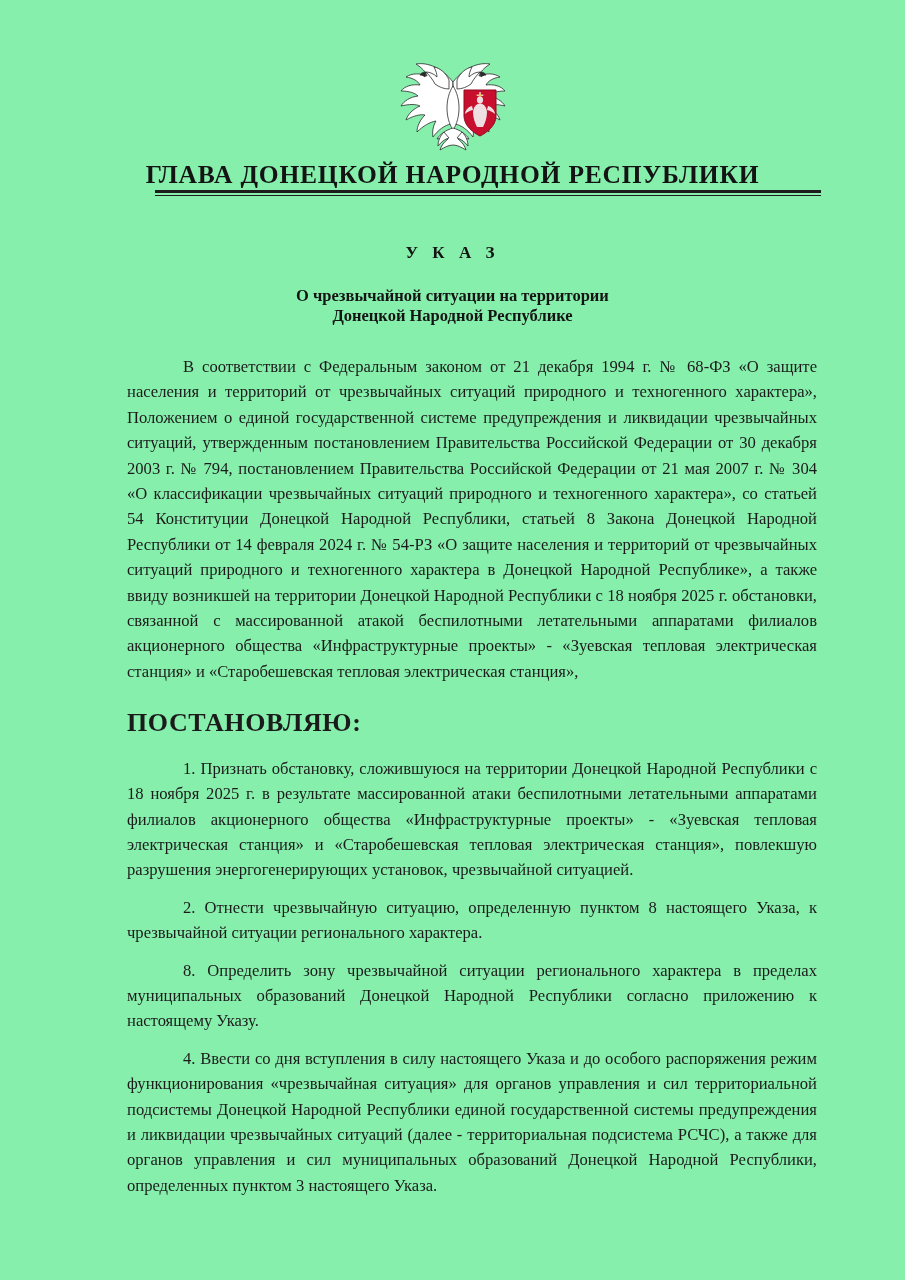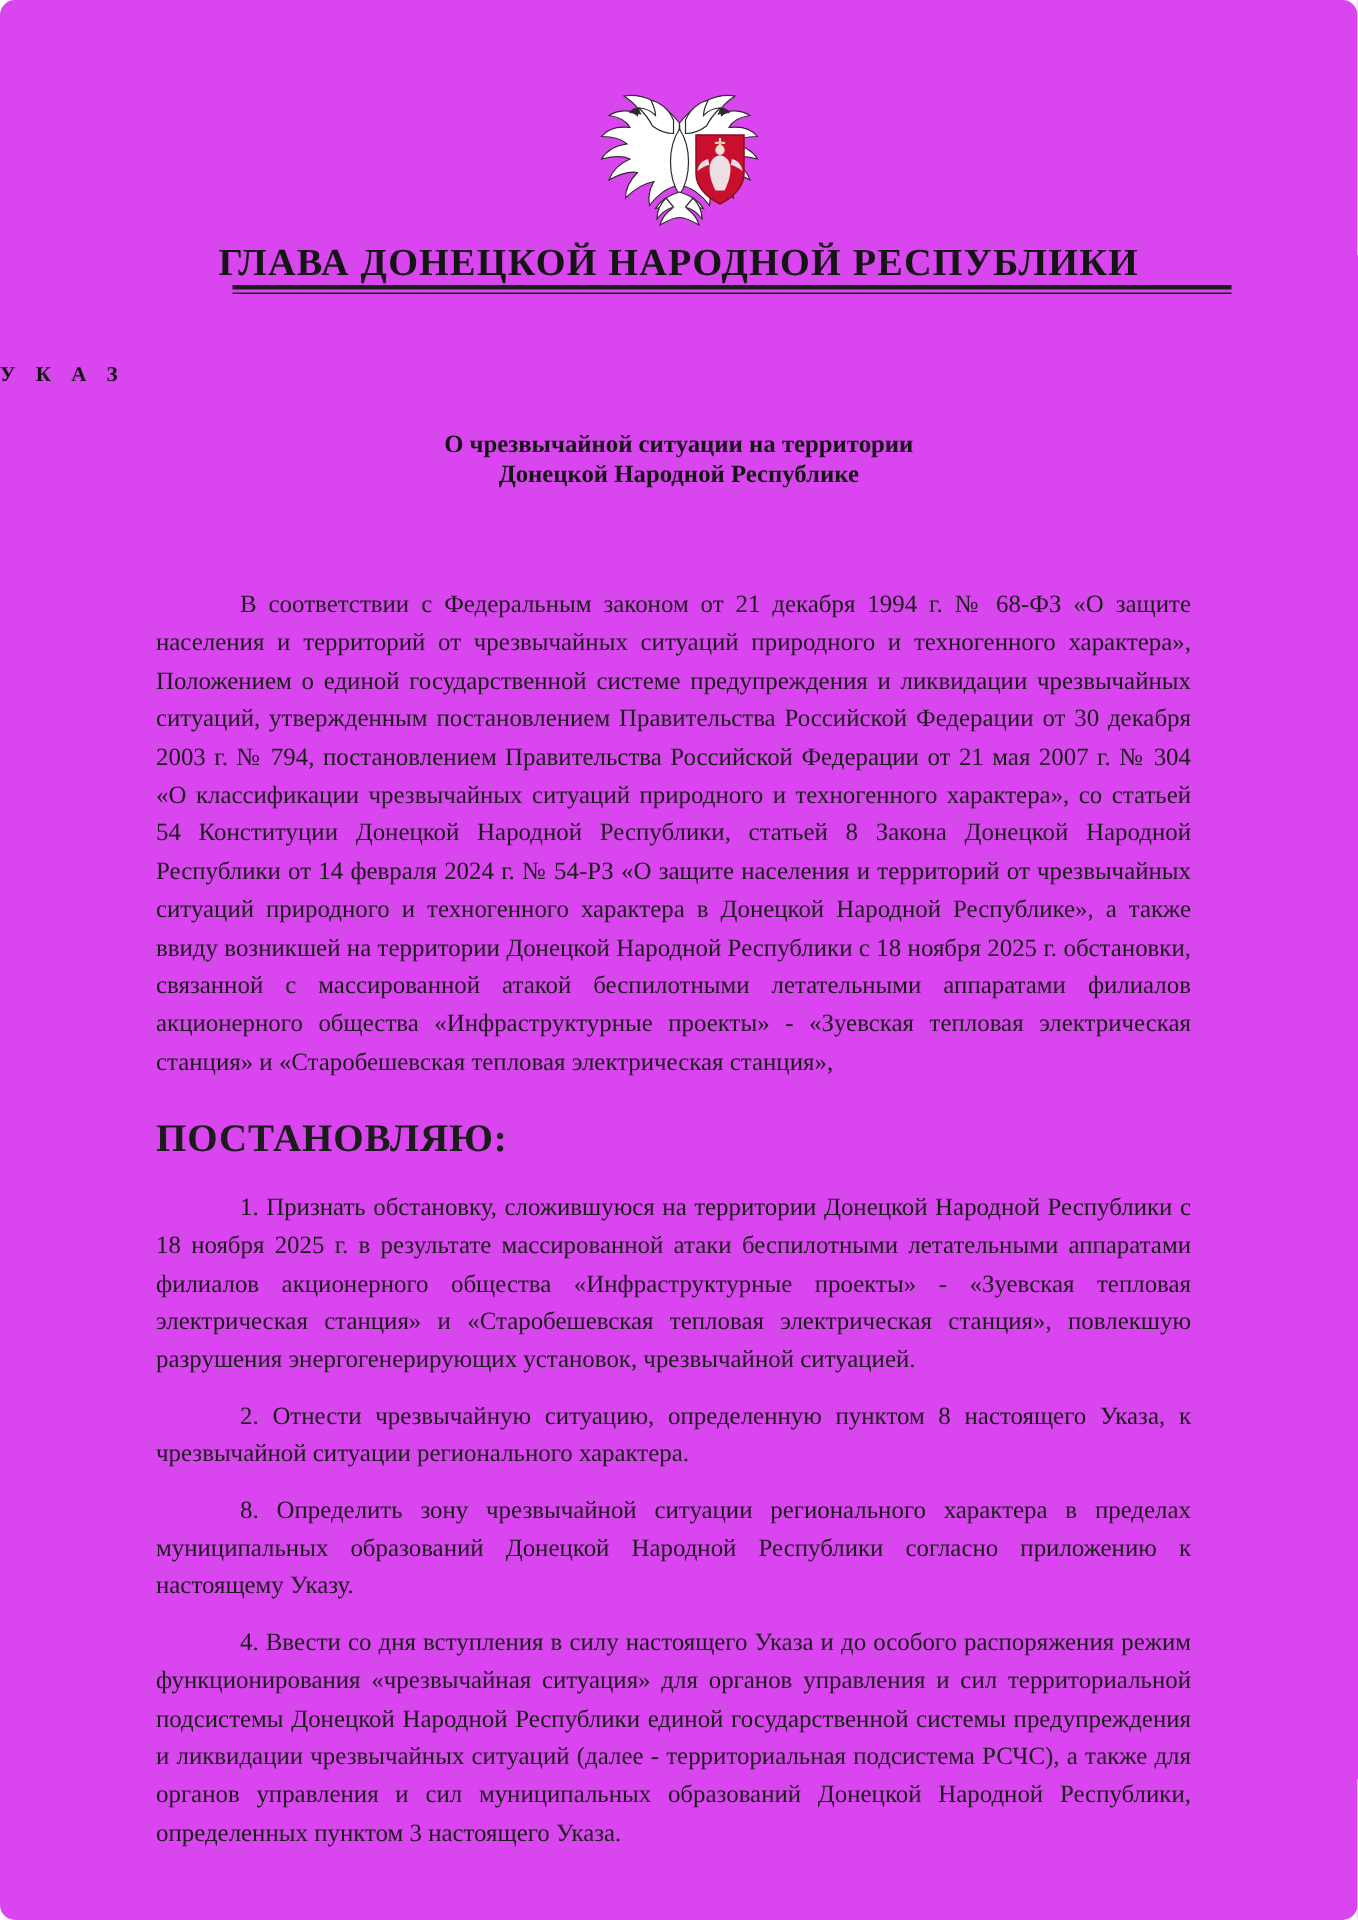--- a/index.html
+++ b/index.html
@@ -6,25 +6,24 @@
   html, body {
     margin: 0;
     padding: 0;
     background: #ffffff;
   }
   .page {
     position: relative;
     width: 905px;
     height: 1280px;
     margin: 0 auto;
-    background: #d946ef;
+    background: #86efac;
     overflow: hidden;
     font-family: "Liberation Serif", "DejaVu Serif", serif;
     color: #1a1a1a;
-    border-radius: 10px;
   }
 
   
   .emblem-wrap {
     position: absolute;
     top: 46px;
     left: 0;
     width: 905px;
     display: flex;
     justify-content: center;
@@ -69,50 +68,50 @@
     background: #1d1d1d;
     width: 100%;
   }
 
   
   .decree-word {
     position: absolute;
     top: 243px;
     left: 0;
     width: 905px;
+    text-align: center;
     font-weight: bold;
-    font-size: 14px;
+    font-size: 17px;
     letter-spacing: 5px;
     color: #141414;
   }
   .decree-subject {
     position: absolute;
     top: 286px;
     left: 0;
     width: 905px;
     text-align: center;
     font-weight: bold;
     font-size: 16.5px;
     line-height: 20px;
     color: #141414;
   }
   .decree-subject span { display: block; }
 
   
   .body-text {
     position: absolute;
     top: 354px;
-    left: 104px;
+    left: 127px;
     width: 690px;
     font-size: 16.6px;
     line-height: 25.4px;
     text-align: justify;
     text-justify: inter-word;
     color: #1b1b1b;
-    margin-top: 36px;
   }
   .body-text p {
     margin: 0 0 0 0;
     text-indent: 56px;
   }
   .body-text p + p { margin-top: 12px; }
 
   .resolve-heading {
     margin: 26px 0 20px 0 !important;
     text-indent: 0 !important;

